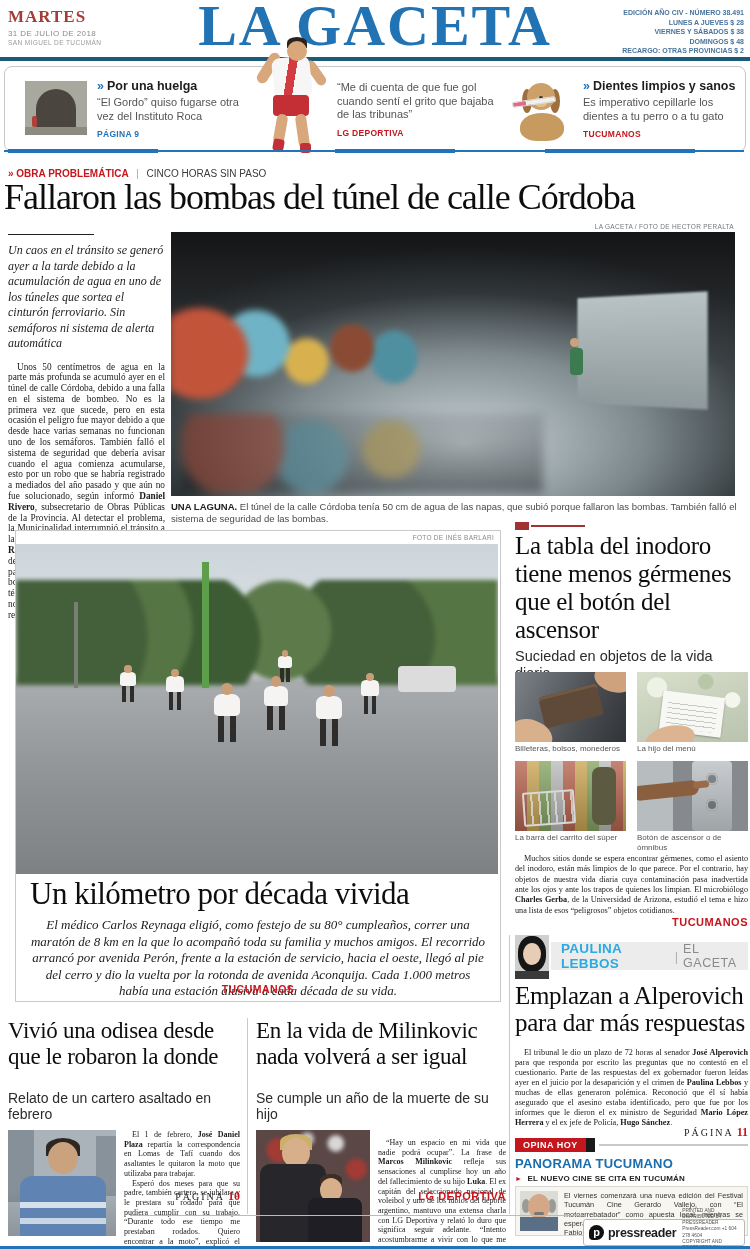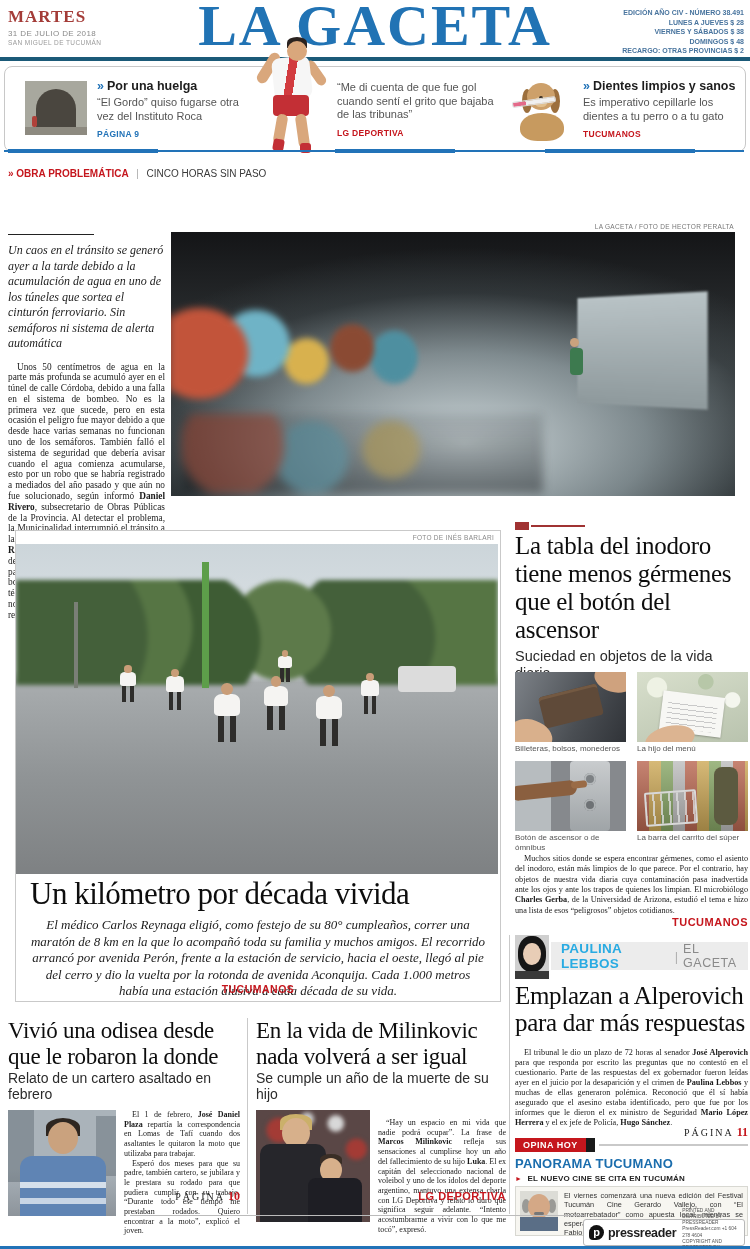--- a/index.html
+++ b/index.html
@@ -182,21 +182,21 @@
   #ladetto-photo .hairL{position:absolute;left:2px;top:8px;width:8px;height:14px;background:#9a9a96;border-radius:50%;}
   #ladetto-photo .hairR{position:absolute;right:2px;top:8px;width:8px;height:14px;background:#9a9a96;border-radius:50%;}
   #ladetto-photo .head{position:absolute;left:8px;top:3px;width:22px;height:25px;background:#d4a886;border-radius:50%;}
   #ladetto-photo .mus{position:absolute;left:14px;top:21px;width:10px;height:3px;background:#777;border-radius:2px;}
   #ladetto-photo .shirt{position:absolute;left:0;bottom:0;width:100%;height:14px;background:#5a6e86;}
   #opina-text{font:7.3px/9.3px "Liberation Sans",sans-serif;color:#333;text-align:justify;margin-left:6px;position:relative;}
   #opina-page{position:absolute;right:0;bottom:-1px;font:700 8px "Liberation Sans",sans-serif;color:#222;background:#f7f6f1;padding-left:4px;}
 
   
   .bart-hl{font:400 23px/26px "Liberation Serif",serif;color:#0d0d0d;letter-spacing:-.3px;}
-  .bart-sub{font:400 14px/16px "Liberation Sans",sans-serif;color:#2b2b2b;margin-top:0;}
+  .bart-sub{font:400 14px/16px "Liberation Sans",sans-serif;color:#2b2b2b;margin-top:20px;}
   .bart-body{font:8px/9.7px "Liberation Serif",serif;text-align:justify;text-indent:8px;}
   #odisea{left:8px;top:1018px;width:232px;}
   #odisea-row{position:relative;margin-top:8px;height:112px;}
   #cartero-photo{position:absolute;left:0;top:0;width:108px;height:106px;overflow:hidden;
       background:linear-gradient(180deg,#aab3ba 0 55%,#8d949b 100%);}
   #cartero-photo .b1{position:absolute;left:0;top:0;width:26px;height:72px;background:rgba(70,80,90,.35);}
   #cartero-photo .b2{position:absolute;right:0;top:6px;width:20px;height:60px;background:rgba(60,70,80,.3);}
   #cartero-photo .hair{position:absolute;left:38px;top:8px;width:34px;height:18px;background:#2e2620;border-radius:50% 50% 0 0;}
   #cartero-photo .head{position:absolute;left:40px;top:12px;width:30px;height:32px;background:#caa27e;border-radius:50%;}
   #cartero-photo .vest{position:absolute;left:12px;top:46px;width:86px;height:60px;background:#5f84b4;border-radius:12px 12px 0 0;}
@@ -303,35 +303,40 @@
   <div class="tline abs" style="left:8px;top:149px;width:150px;height:4px;"></div>
   <div class="tline abs" style="left:335px;top:149px;width:120px;height:4px;"></div>
   <div class="tline abs" style="left:545px;top:149px;width:150px;height:4px;"></div>
 
   <div class="abs" id="kicker">
     <span class="k1">»</span>
     <span class="k1">OBRA PROBLEMÁTICA</span>
     <span class="kdiv">|</span>
     <span class="k2">CINCO HORAS SIN PASO</span>
   </div>
+  <div class="abs" id="lead-hl">Fallaron las bombas del túnel de calle Córdoba</div>
   <div class="abs" id="lead-credit">LA GACETA / FOTO DE HECTOR PERALTA</div>
 
   <div class="abs" id="lead-left">
     <div class="rule"></div>
     <div id="lead-intro">Un caos en el tránsito se generó ayer a la tarde debido a la acumulación de agua en uno de los túneles que sortea el cinturón ferroviario. Sin semáforos ni sistema de alerta automática</div>
     <p id="lead-body"><span>Unos 50 centímetros de agua en la parte más profunda se acumuló ayer en el túnel de calle Córdoba, debido a una falla en el sistema de bombeo. No es la primera vez que sucede, pero en esta ocasión el peligro fue mayor debido a que desde hace varias semanas no funcionan uno de los semáforos. También falló el sistema de seguridad que debería avisar cuando el agua comienza acumularse, esto por un robo que se habría registrado a mediados del año pasado y que aún no fue solucionado, según informó </span><b>Daniel Rivero</b><span>, subsecretario de Obras Públicas de la Provincia. Al detectar el problema, la Municipalidad interrumpió el tránsito a las 15.45, según informó </span><b>Enrique Romero</b><span> -de esa dependencia- y alrededor de las 19 llegó el personal de Sepapys para poner en marcha nuevamente las bombas. Según Rivero, saltaron las térmicas debido a una baja de tensión, y no está funcionando el sistema de rehabilitación automática.</span></p>
     <div class="sect-tag">TUCUMANOS</div>
   </div>
 
   <div class="abs" id="tunnel-photo">
     <div class="grafL"></div>
     <div class="wallR"></div>
     <div class="water"></div>
     <div class="person"></div>
     <div class="phead"></div>
+  </div>
+  <div class="abs" id="lead-cap">
+    <b>UNA LAGUNA.</b>
+    <span>El túnel de la calle Córdoba tenía 50 cm de agua de las napas, que subió porque fallaron las bombas. También falló el sistema de seguridad de las bombas.</span>
   </div>
 
   <div class="abs" id="run-box">
     <div id="run-credit">FOTO DE INÉS BARLARI</div>
     <div id="run-photo">
       <div class="trees"></div>
       <div class="pole1"></div>
       <div class="pole2"></div>
       <div class="van"></div>
       <div class="runner" style="left:104px;top:128px;width:16px;height:30px;">
@@ -391,36 +396,36 @@
       <div class="cap">Billeteras, bolsos, monederos</div>
     </div>
     <div class="gcell">
       <div class="ph" id="ph-menu">
           <div class="card"></div>
           <div class="hnd"></div>
         </div>
       <div class="cap">La hijo del menú</div>
     </div>
     <div class="gcell">
+      <div class="ph" id="ph-cart">
+          <div class="haze"></div>
+          <div class="cart"></div>
+          <div class="shopper"></div>
+        </div>
+      <div class="cap">La barra del carrito del súper</div>
+    </div>
+    <div class="gcell">
       <div class="ph" id="ph-elev">
           <div class="panel"></div>
           <div class="b1"></div>
           <div class="b2"></div>
           <div class="arm"></div>
           <div class="fing"></div>
         </div>
       <div class="cap">Botón de ascensor o de ómnibus</div>
-    </div>
-    <div class="gcell">
-      <div class="ph" id="ph-cart">
-          <div class="haze"></div>
-          <div class="cart"></div>
-          <div class="shopper"></div>
-        </div>
-      <div class="cap">La barra del carrito del súper</div>
     </div>
   </div>
   <p class="abs rcol" id="germs-body"><span>Muchos sitios donde se espera encontrar gérmenes, como el asiento del inodoro, están más limpios de lo que parece. Por el contrario, hay objetos de nuestra vida diaria cuya contaminación pasa inadvertida ante los ojos y ante los trapos de quienes los limpian. El microbiólogo </span><b>Charles Gerba</b><span>, de la Universidad de Arizona, estudió el tema e hizo una lista de esos “peligrosos” objetos cotidianos.</span></p>
   <div class="abs rcol sect-tag" id="germs-sect">TUCUMANOS</div>
 
   <div class="abs rcol" id="lebbos-strip">
     <div id="paulina-photo">
       <div class="hair"></div>
         <div class="face"></div>
         <div class="top"></div>

